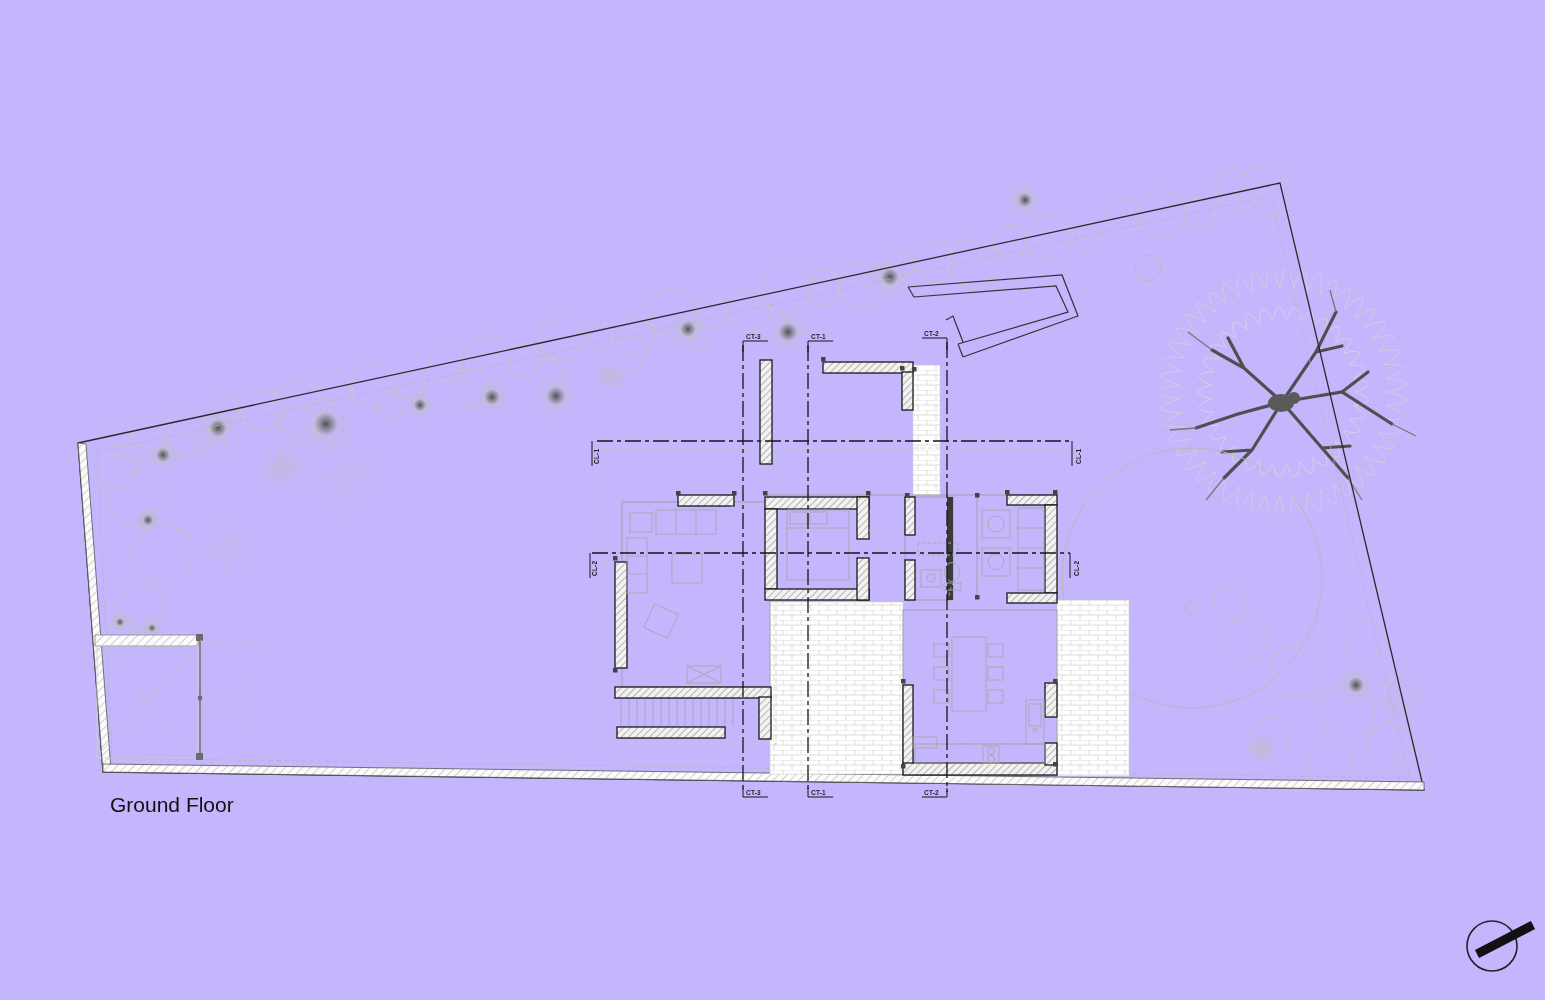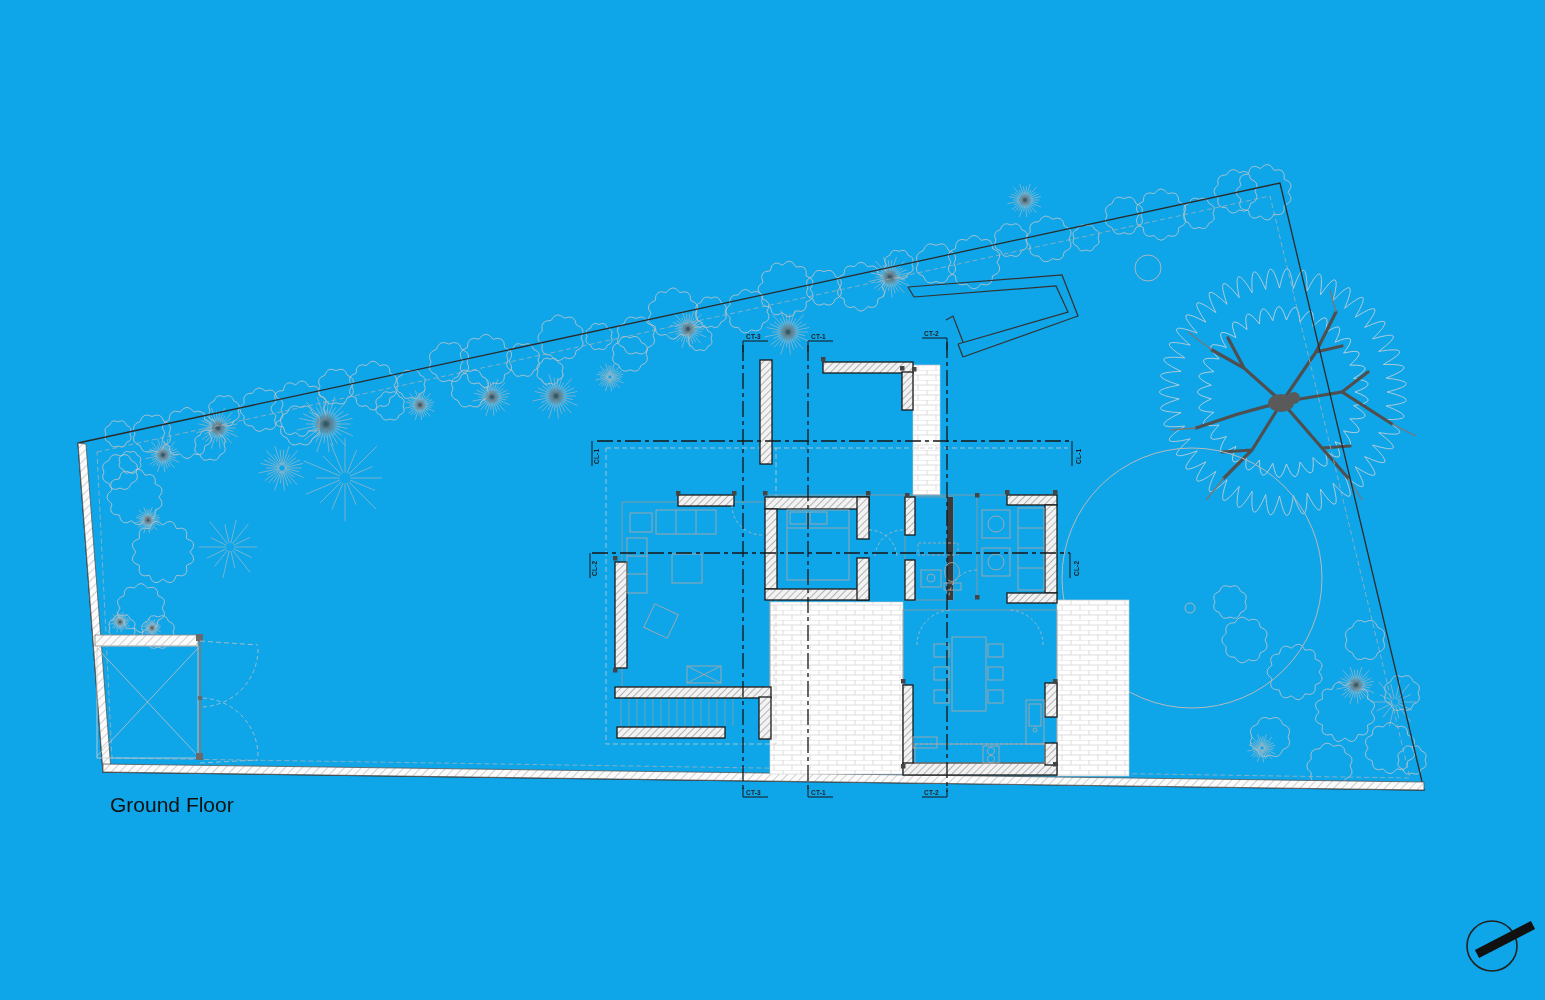--- a/index.html
+++ b/index.html
@@ -1,16 +1,16 @@
 <!DOCTYPE html>
 <html><head>
 <meta charset="utf-8">
 <style>
   html,body{margin:0;padding:0;background:#fff;}
-  .canvas{position:relative;width:1545px;height:1000px;background:#0ea5e9;overflow:hidden;
+  .canvas{position:relative;width:1545px;height:1000px;background:#c4b5fd;overflow:hidden;
           font-family:"Liberation Sans", sans-serif;}
   svg{display:block;}
   text{font-family:"Liberation Sans", sans-serif;}
   .marker-label{font-size:6.5px;font-weight:bold;fill:#222;letter-spacing:.2px;}
   .title-label{font-size:21px;fill:#111;}
 </style>
 </head>
 <body>
 
 <div class="canvas">

